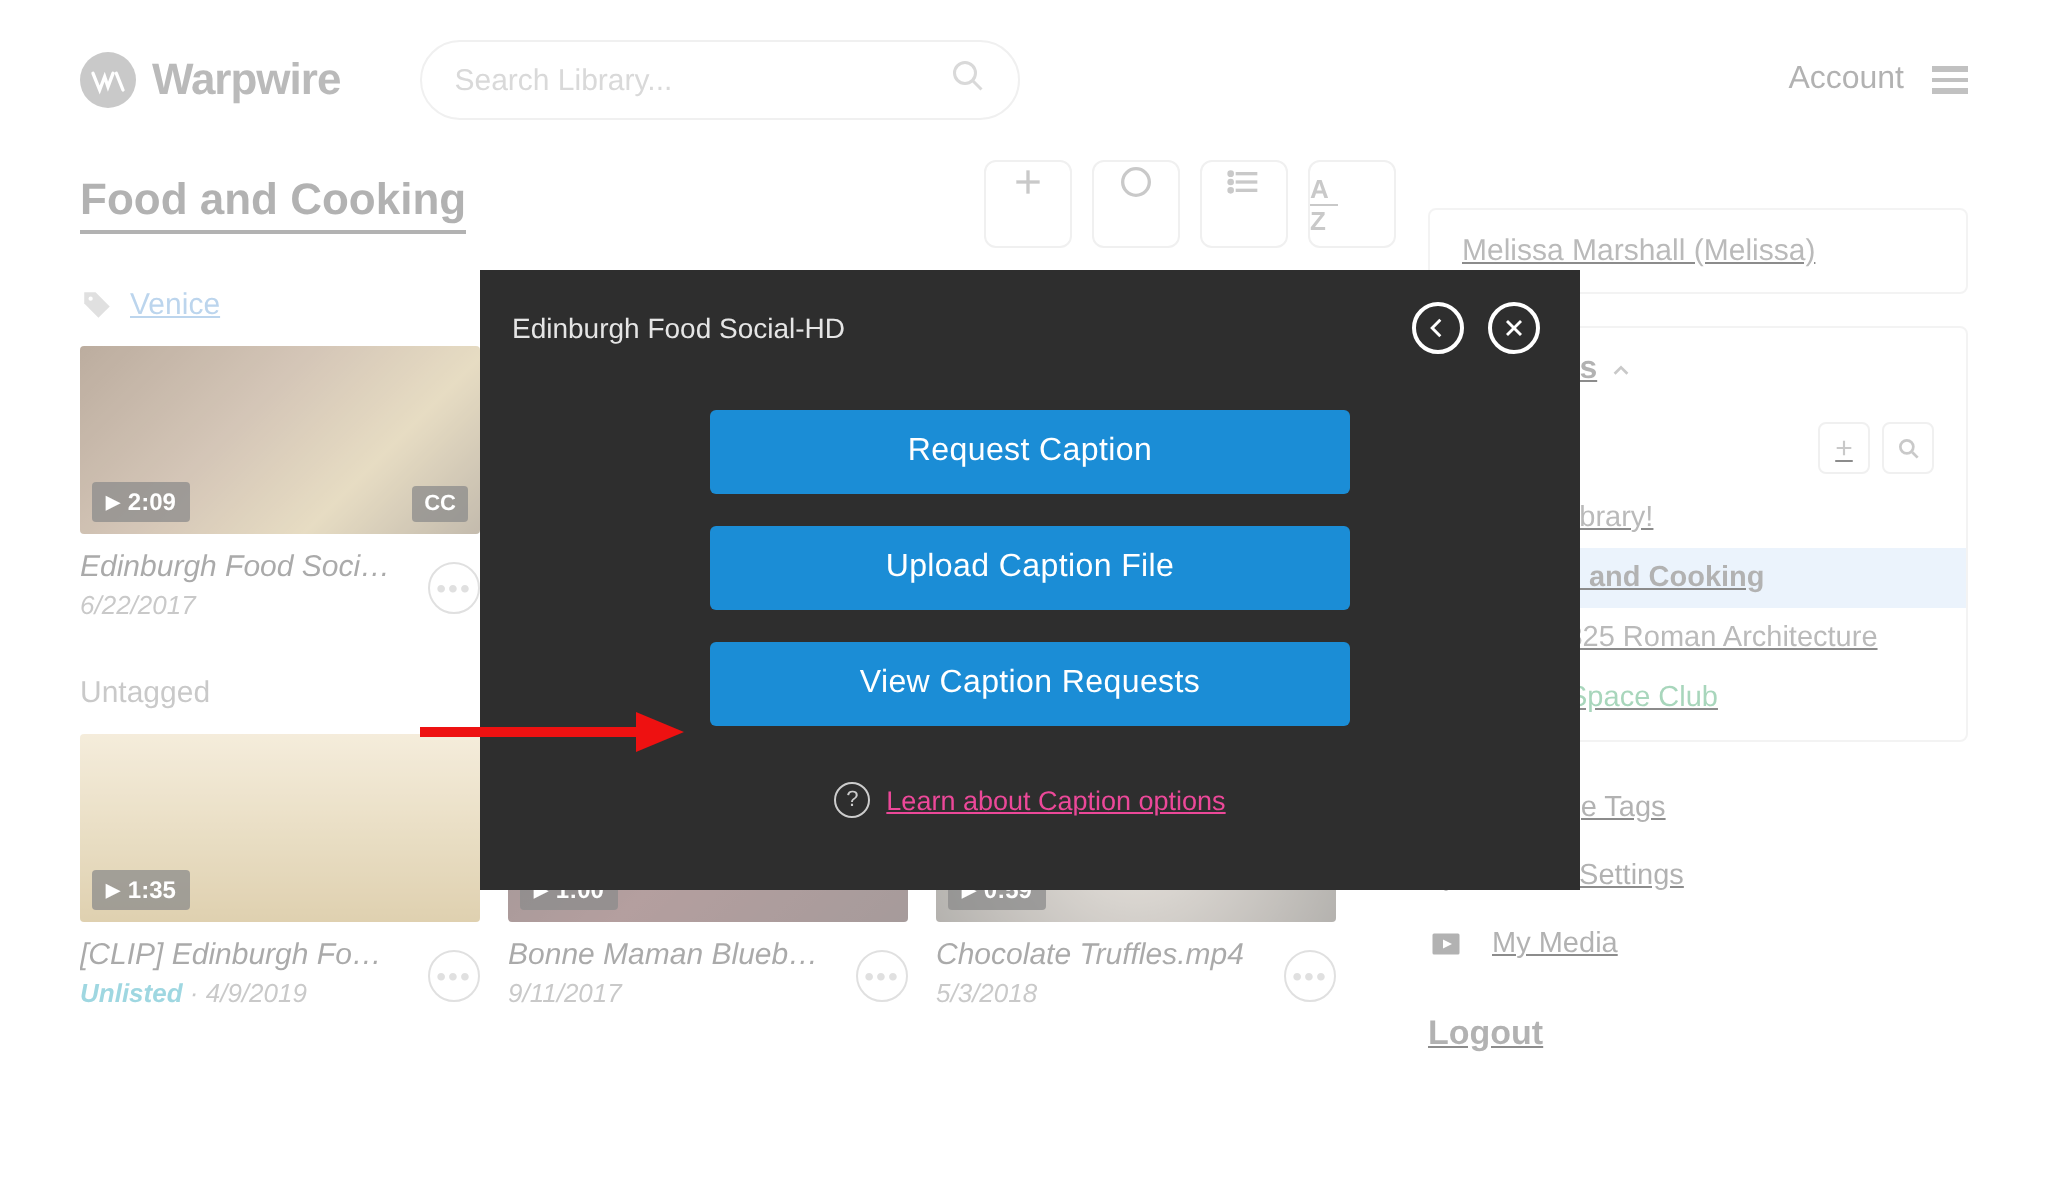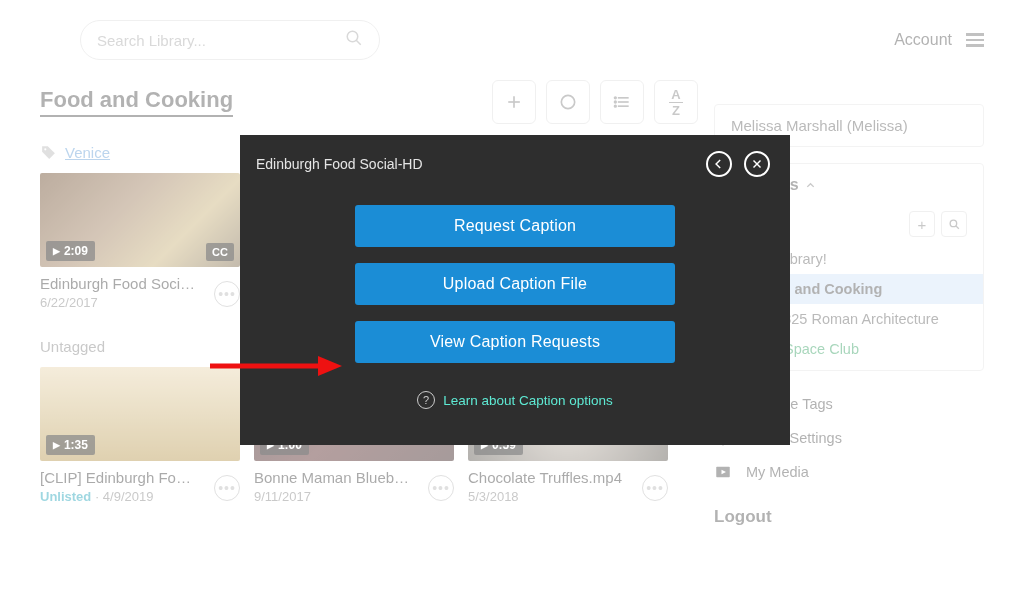--- a/index.html
+++ b/index.html
@@ -13,41 +13,41 @@
 .search-wrap { margin-left: 40px; width: 300px; height: 40px; border:1px solid #ddd; border-radius: 20px; display:flex; align-items:center; padding: 0 16px; }
 .search-wrap input { border:none; outline:none; flex:1; font-size: 15px; color:#555; background:transparent; }
 .search-wrap input::placeholder { color:#aaa; }
 .search-icon { color:#aaa; }
 .header-right { margin-left:auto; display:flex; align-items:center; gap:14px; color:#555; font-size:16px;}
 .hamburger { display:flex; flex-direction:column; gap:3px;}
 .hamburger span{ width:18px; height:2.5px; background:#777; display:block;}
 
 .page { display:flex; padding: 0 40px; gap: 16px; }
 .main { flex:1; }
-.sidebar { width: 270px; padding-top: 24px;}
+.sidebar { width: 270px; padding-top: 24px; text-decoration: underline;}
 
 .title-row { display:flex; align-items:center; }
 .lib-title { font-size: 22px; font-weight:700; color:#555; border-bottom:2px solid #555; padding-bottom:2px; display:inline-block;}
 .toolbar { margin-left:auto; display:flex; gap:10px; }
-.tool-btn { width:44px; height:44px; border:1px solid #ddd; border-radius:6px; display:flex; align-items:center; justify-content:center; color:#888; font-size:20px; }
+.tool-btn { width:44px; height:44px; border:1px solid #ddd; border-radius:6px; display:flex; align-items:flex-start; justify-content:center; color:#888; font-size:20px; }
 .tool-btn svg{width:20px;height:20px;}
 
 .tag-row { margin-top: 20px; display:flex; align-items:center; gap:8px; color:#888;}
 .tag-link { color:#6aa2d8; text-decoration:underline; font-size:15px;}
 
 .section-label { margin-top: 28px; color:#888; font-size:15px; }
 
 .grid-row { display:flex; gap:14px; margin-top:12px; }
 .card { width: 200px; }
 .thumb { width:200px; height:94px; background:#888; border-radius:2px; position:relative; background-size:cover; background-position:center; }
 .thumb .dur { position:absolute; left:6px; bottom:6px; background:rgba(0,0,0,0.75); color:#fff; font-size:12px; font-weight:600; padding:3px 7px; border-radius:2px; display:flex; align-items:center; gap:4px;}
 .thumb .dur::before { content:"▶"; font-size:9px;}
 .thumb .cc { position:absolute; right:6px; bottom:6px; background:rgba(0,0,0,0.75); color:#fff; font-size:11px; font-weight:700; padding:3px 6px; border-radius:2px;}
 .card-meta { display:flex; align-items:flex-start; margin-top:8px; gap:6px;}
-.card-text { flex:1; overflow:hidden; }
+.card-text { flex:1; overflow:hidden;font-style:italic; }
 .card-title { font-size:15px; color:#444; white-space:nowrap; overflow:hidden; text-overflow:ellipsis; margin-bottom:3px;}
 .card-date { font-size:13px; color:#888; }
 .unlisted { color:#2aa7bd; font-weight:600; }
 .more-btn { width:26px; height:26px; border:1.5px solid #bbb; border-radius:50%; display:flex; align-items:center; justify-content:center; color:#bbb; font-size:14px; letter-spacing:1px; flex-shrink:0; margin-top:6px;}
 
 
 .thumb.t1 { background: linear-gradient(135deg,#6b4a2b,#a08060 40%,#c9b27a 70%,#7b684a);}
 .thumb.t2 { background: linear-gradient(180deg,#e8d6b0,#d0b880 50%,#b89850);}
 .thumb.t3 { background: linear-gradient(135deg,#2a1818,#5a2a2a 50%,#3a2222);}
 .thumb.t4 { background: radial-gradient(circle at 50% 50%, #cfc5b8 0%, #8a8278 60%, #5a554d 100%);}
@@ -74,30 +74,39 @@
 .modal { position:absolute; left:240px; top:135px; width:550px; background:#2e2e2e; color:#fff;}
 .modal-header { display:flex; align-items:center; padding: 16px 20px 28px 16px;}
 .modal-title { font-size:14px; color:#e5e5e5;}
 .modal-icons { margin-left:auto; display:flex; gap:12px;}
 .circ-btn { width:26px; height:26px; border:2px solid #fff; border-radius:50%; display:flex; align-items:center; justify-content:center; cursor:pointer;}
 .circ-btn svg { width:14px; height:14px; stroke:#fff; stroke-width:2.5; fill:none;}
 .modal-body { padding: 0 0 36px 0; display:flex; flex-direction:column; align-items:center; gap:16px;}
 .big-btn { width:320px; height:42px; background:#1b8dd6; color:#fff; border:none; border-radius:3px; font-size:16px; font-weight:400; letter-spacing:0.2px; cursor:pointer;}
 .learn { display:flex; align-items:center; gap:8px; margin-top:12px; font-size:13.5px;}
 .learn .q { width:18px; height:18px; border:1.6px solid #ccc; border-radius:50%; display:flex; align-items:center; justify-content:center; font-size:11px; color:#ccc;}
-.learn a { color:#5eead4; }
+.learn a { color:#ec4899; text-decoration:underline;}
 
 
 .arrow { position:absolute; left:210px; top:354px; pointer-events:none;}
 .arrow svg{ overflow:visible;}
 </style>
 </head>
 <body>
 
 <div class="header">
+  <div class="logo">
+    <div class="logo-mark">
+      <svg viewBox="0 0 24 24">
+          <circle cx="12" cy="12" r="11" fill="#888"></circle>
+          <path d="M3 8 L7 18 L10 10 L12 16 L15 8 M17 8 L21 18" stroke="#fff" stroke-width="2" fill="none" stroke-linecap="round"></path>
+        </svg>
+    </div>
+    <span class="logo-text">Warpwire</span>
+  </div>
   <div class="search-wrap">
     <input placeholder="Search Library..." style="">
     <span class="search-icon">
       <svg width="18" height="18" viewBox="0 0 24 24" fill="none" stroke="#aaa" stroke-width="2">
           <circle cx="10" cy="10" r="7"></circle>
           <line x1="15" y1="15" x2="21" y2="21"></line>
         </svg>
     </span>
   </div>
   <div class="header-right">

